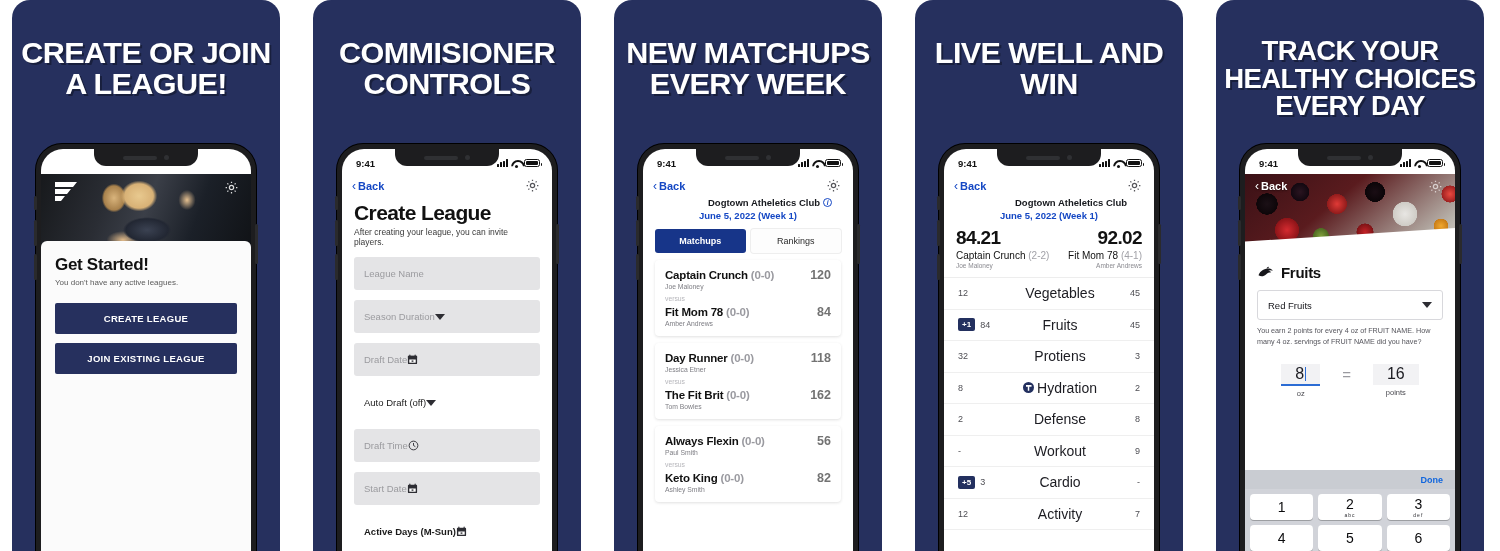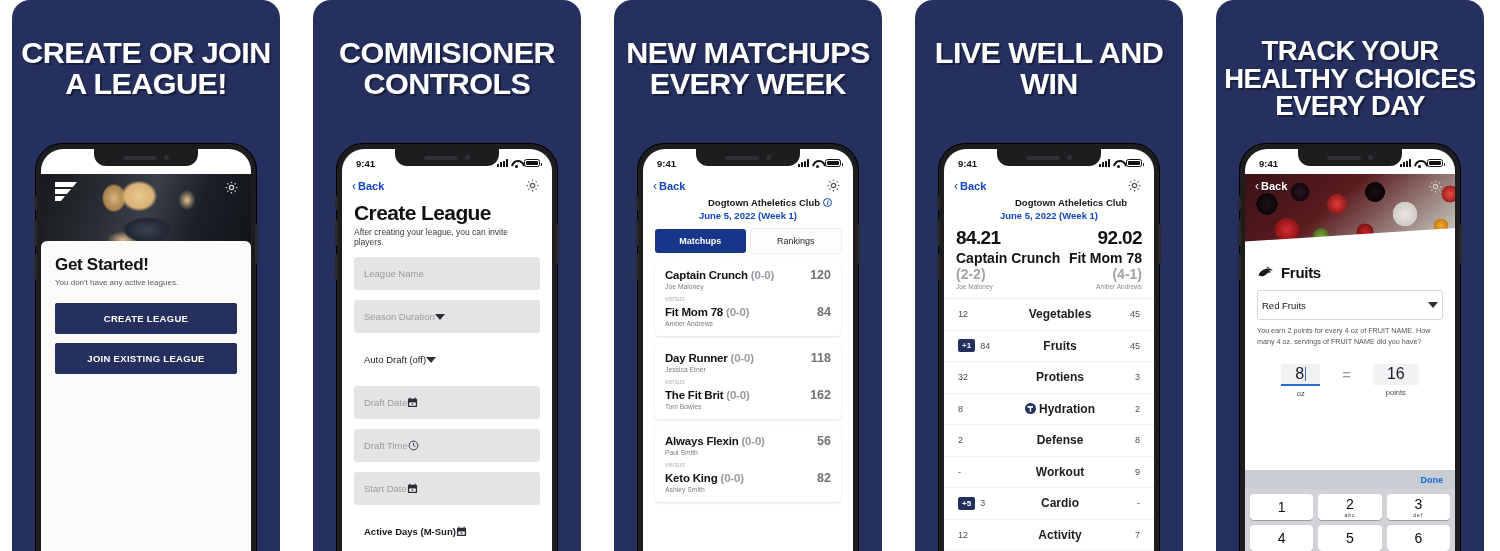--- a/index.html
+++ b/index.html
@@ -149,27 +149,27 @@
   .mscore { font-size:12.5px; font-weight:bold; color:#737373; }
   .mowner { font-size:6.8px; color:#7e7e84; margin-top:1px; }
   .mvs { font-size:6.8px; color:#b6b6bb; margin:5px 0 3px 0; }
 
   
   .p4-head { display:flex; justify-content:space-between; padding:6px 12px 8px 12px;
     border-bottom:1px solid #ededed; }
   .p4-col { }
   .p4-col.r { text-align:right; }
   .p4-score { font-size:19px; font-weight:bold; color:#111; letter-spacing:-.6px; }
-  .p4-team { font-size:14px; font-weight:bold; color:#111; margin-top:1px; }
+  .p4-team { font-size:10px; font-weight:normal; color:#111; margin-top:1px; }
   .p4-team .rec { color:#a2a2a8; }
   .p4-owner { font-size:6.5px; color:#8a8a90; margin-top:1px; }
   .srow { display:flex; align-items:center; height:31.5px; padding:0 14px;
     border-bottom:1px solid #efefef; }
   .sleft { width:58px; display:flex; align-items:center; gap:5px; font-size:9px; color:#4e4e54; }
-  .smid { flex:1; text-align:left; font-size:12px; font-weight:bold; color:#1c1c22;
+  .smid { flex:1; text-align:left; font-size:14px; font-weight:normal; color:#1c1c22;
     display:flex; align-items:center; justify-content:center; gap:3px; }
   .sright { width:36px; text-align:right; font-size:9px; color:#4e4e54; }
   .badge { background:#23305f; color:#fff; font-size:8px; font-weight:bold;
     padding:2px 4px; border-radius:2px; min-width:16px; text-align:center; }
   .drop-ic { width:11px;height:11px;border-radius:50%;background:#23305f;display:inline-block;
     position:relative; }
   .drop-ic::after{content:"";position:absolute;left:2.5px;top:2.5px;width:6px;height:6px;
     background:#fff;clip-path:polygon(0 0,100% 0,100% 35%,62% 35%,62% 100%,38% 100%,38% 35%,0 35%);}
 
   
@@ -192,21 +192,21 @@
   .hero5 .back { color:#fff; text-shadow:0 1px 2px rgba(0,0,0,.5); }
   .hero5 .gear svg { stroke:#fff; opacity:.75; }
   .hero5 .cut { position:absolute; left:0; right:0; bottom:0; height:26px; background:#fff;
     clip-path:polygon(0 100%, 0 52%, 100% 0, 100% 100%); }
   .p5-body { padding:10px 12px 0 12px; }
   .p5-title { display:flex; align-items:center; gap:6px; font-size:15px; font-weight:bold; color:#111;
     letter-spacing:-.3px; }
   .fruit-ic { width:18px; height:14px; }
   .fruit-ic svg { width:18px;height:14px; display:block; }
   .sel { margin-top:9px; height:30px; border:1px solid #d8d8dc; border-radius:3px; background:#fff;
-    display:flex; align-items:center; justify-content:space-between; padding:0 4px;
+    display:flex; align-items:center; justify-content:space-between; padding:0 10px;
     font-size:9.5px; color:#15151a; }
   .p5-help { font-size:7.2px; color:#55555c; line-height:1.5; margin-top:6px; }
   .calc { display:flex; align-items:flex-start; justify-content:center; gap:22px; margin-top:16px; }
   .calc .cell { text-align:center; }
   .calc .val { font-size:16px; color:#1c1c22; background:#f2f2f4; padding:1px 14px 2px 14px; }
   .calc .val.ul { border-bottom:2px solid #2b6cd4; padding-bottom:1px; }
   .calc .cursor { display:inline-block; width:1px; height:14px; background:#2b6cd4;
     vertical-align:-2px; margin-left:1px; }
   .calc .lab { font-size:7.5px; color:#4a4a50; margin-top:3px; }
   .calc .eq { font-size:15px; color:#9a9aa0; margin-top:2px; }
@@ -326,37 +326,37 @@
 
           <div class="field">
             <span>League Name</span>
           </div>
 
           <div class="field">
             <span>Season Duration</span>
             <span class="caret"></span>
           </div>
 
-          <div class="field filled">
-            <span>Auto Draft (off)</span>
-            <span class="caret"></span>
-          </div>
-
           <div class="field">
             <span>Draft Date</span>
             <span class="ico-cal">
               <svg viewBox="0 0 24 24" fill="#2d2d33">
                   <rect x="2" y="4" width="20" height="18" rx="2"></rect>
                   <rect x="2" y="4" width="20" height="5" fill="#2d2d33"></rect>
                   <rect x="5" y="1" width="2.5" height="4" rx="1"></rect>
                   <rect x="16.5" y="1" width="2.5" height="4" rx="1"></rect>
                   <rect x="5" y="12" width="14" height="7" fill="#fff"></rect>
                   <rect x="10" y="14" width="4" height="3" fill="#2d2d33"></rect>
                 </svg>
             </span>
+          </div>
+
+          <div class="field filled">
+            <span>Auto Draft (off)</span>
+            <span class="caret"></span>
           </div>
 
           <div class="field">
             <span>Draft Time</span>
             <span class="ico-clock">
               <svg viewBox="0 0 24 24" fill="none" stroke="#2d2d33" stroke-width="2">
                   <circle cx="12" cy="12" r="9.5"></circle>
                   <path d="M12 6.5V12l4 2.4"></path>
                 </svg>
             </span>

